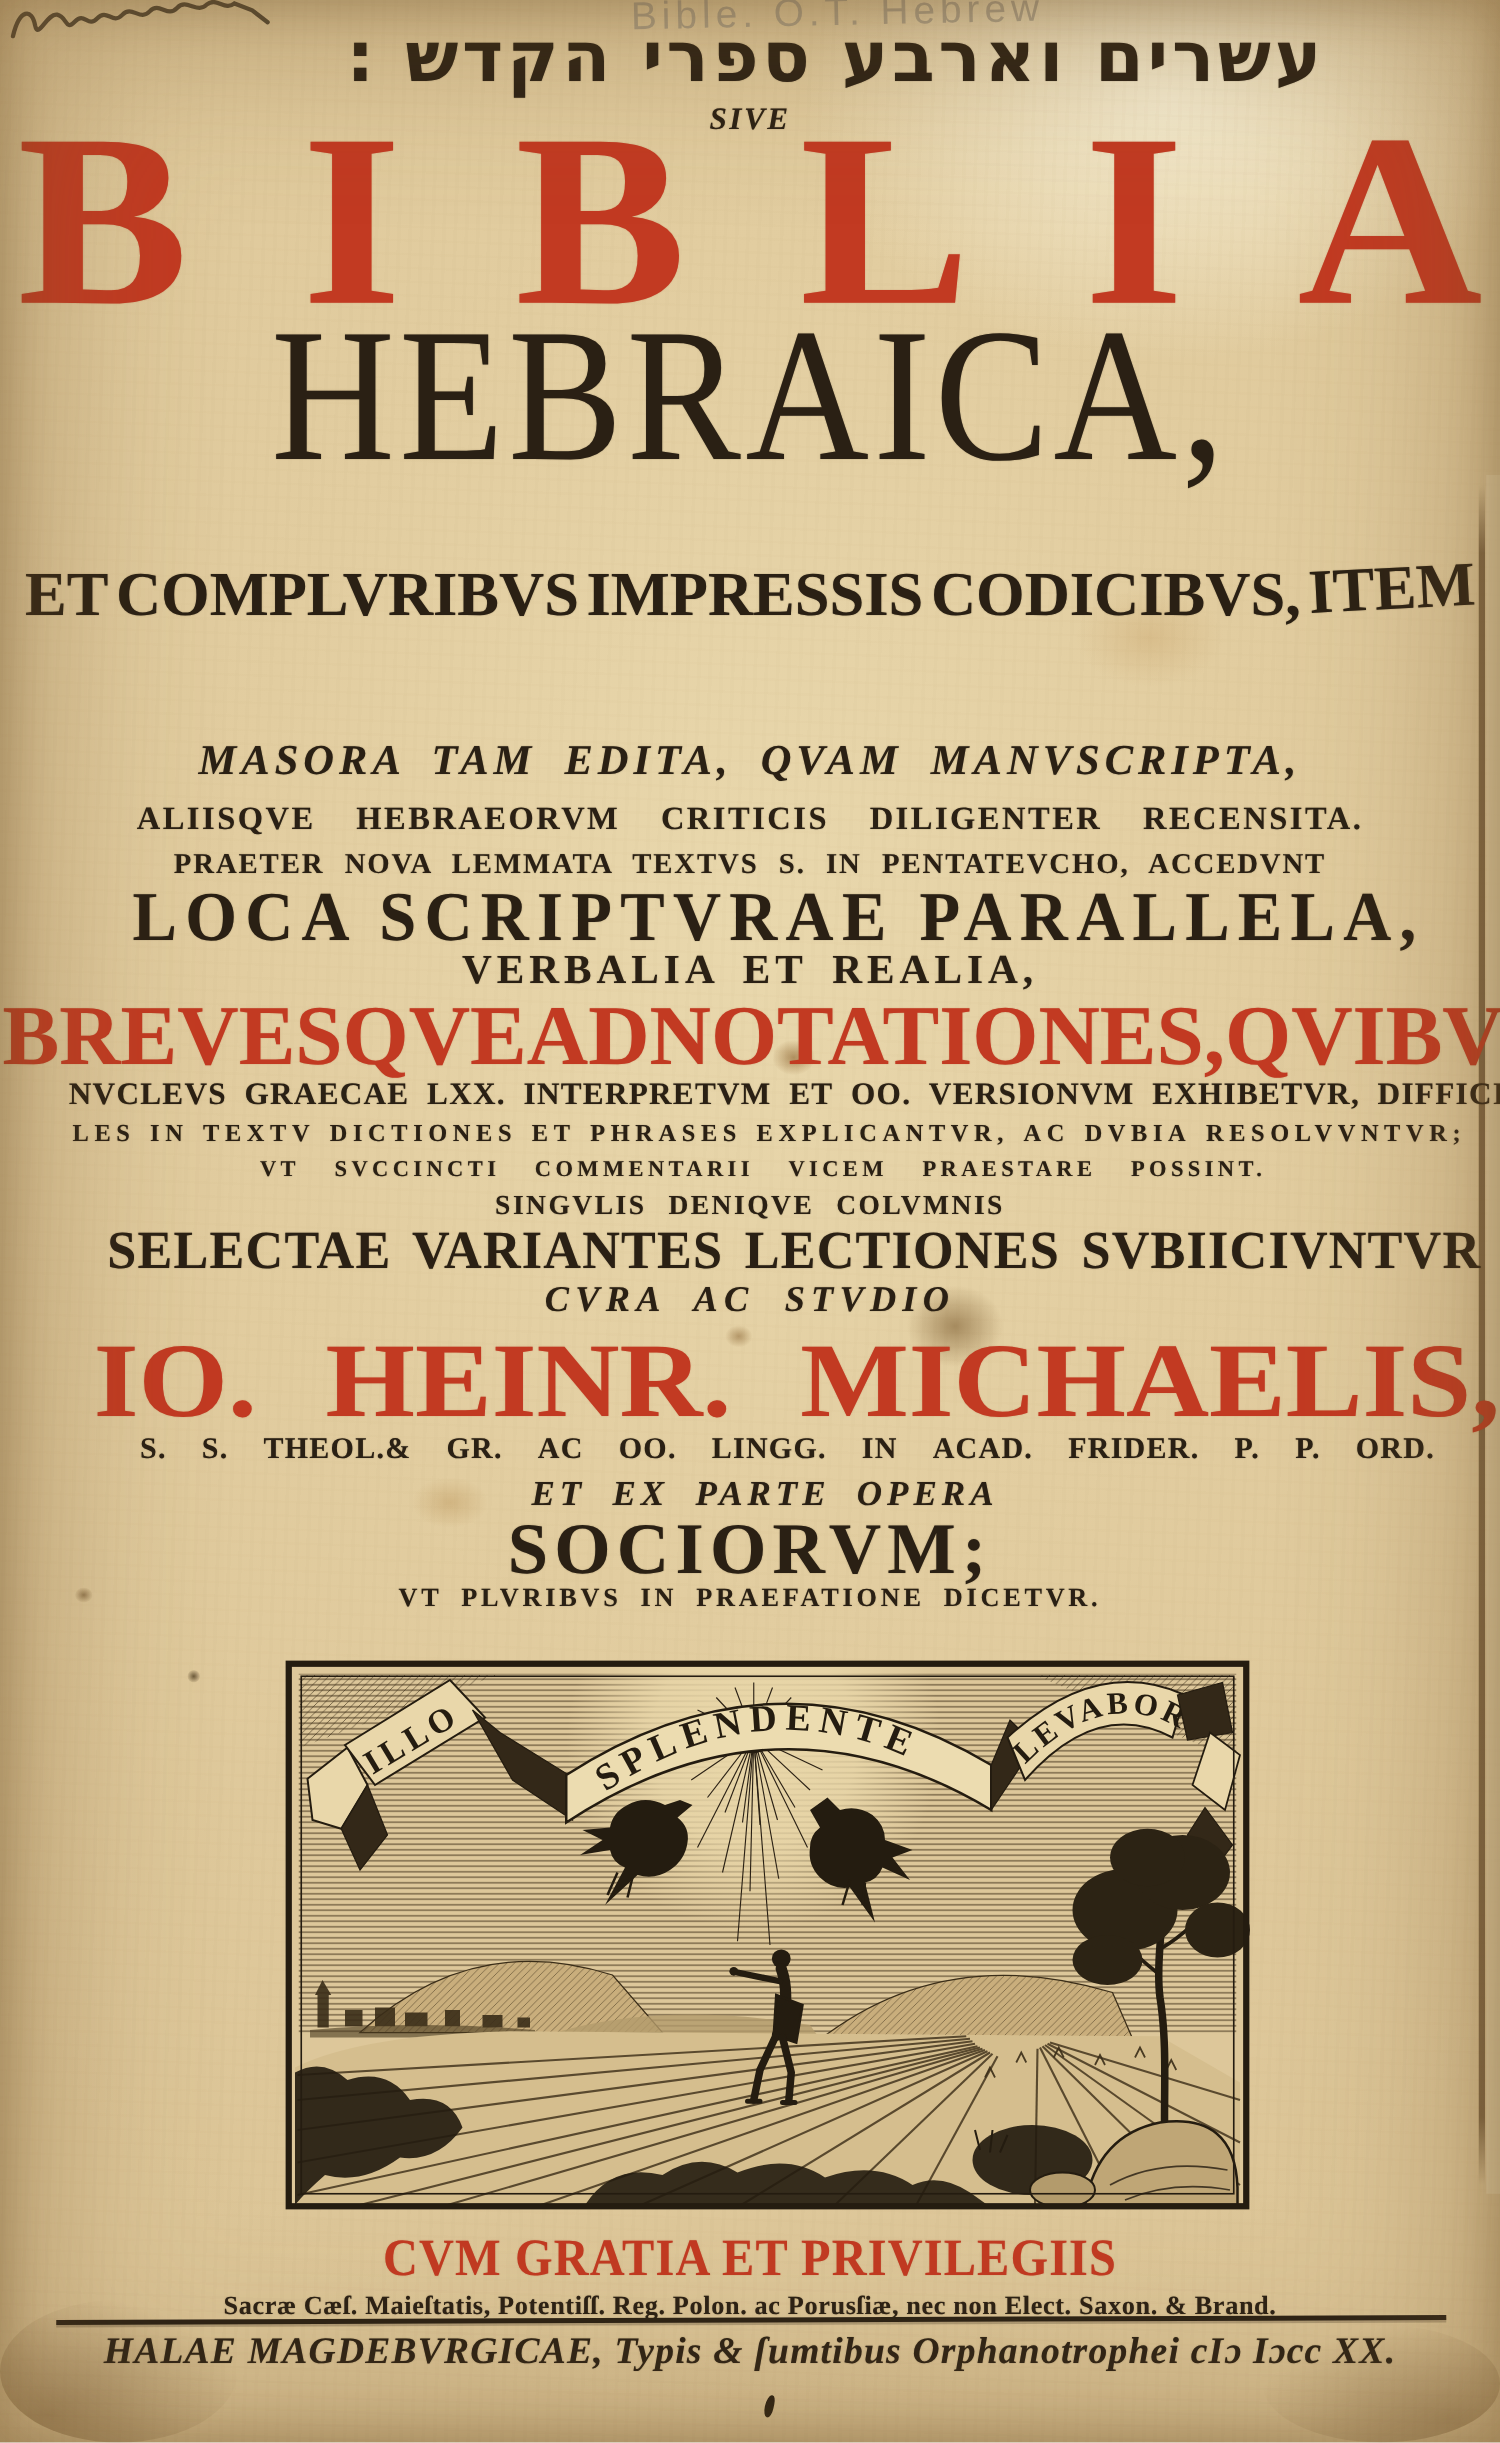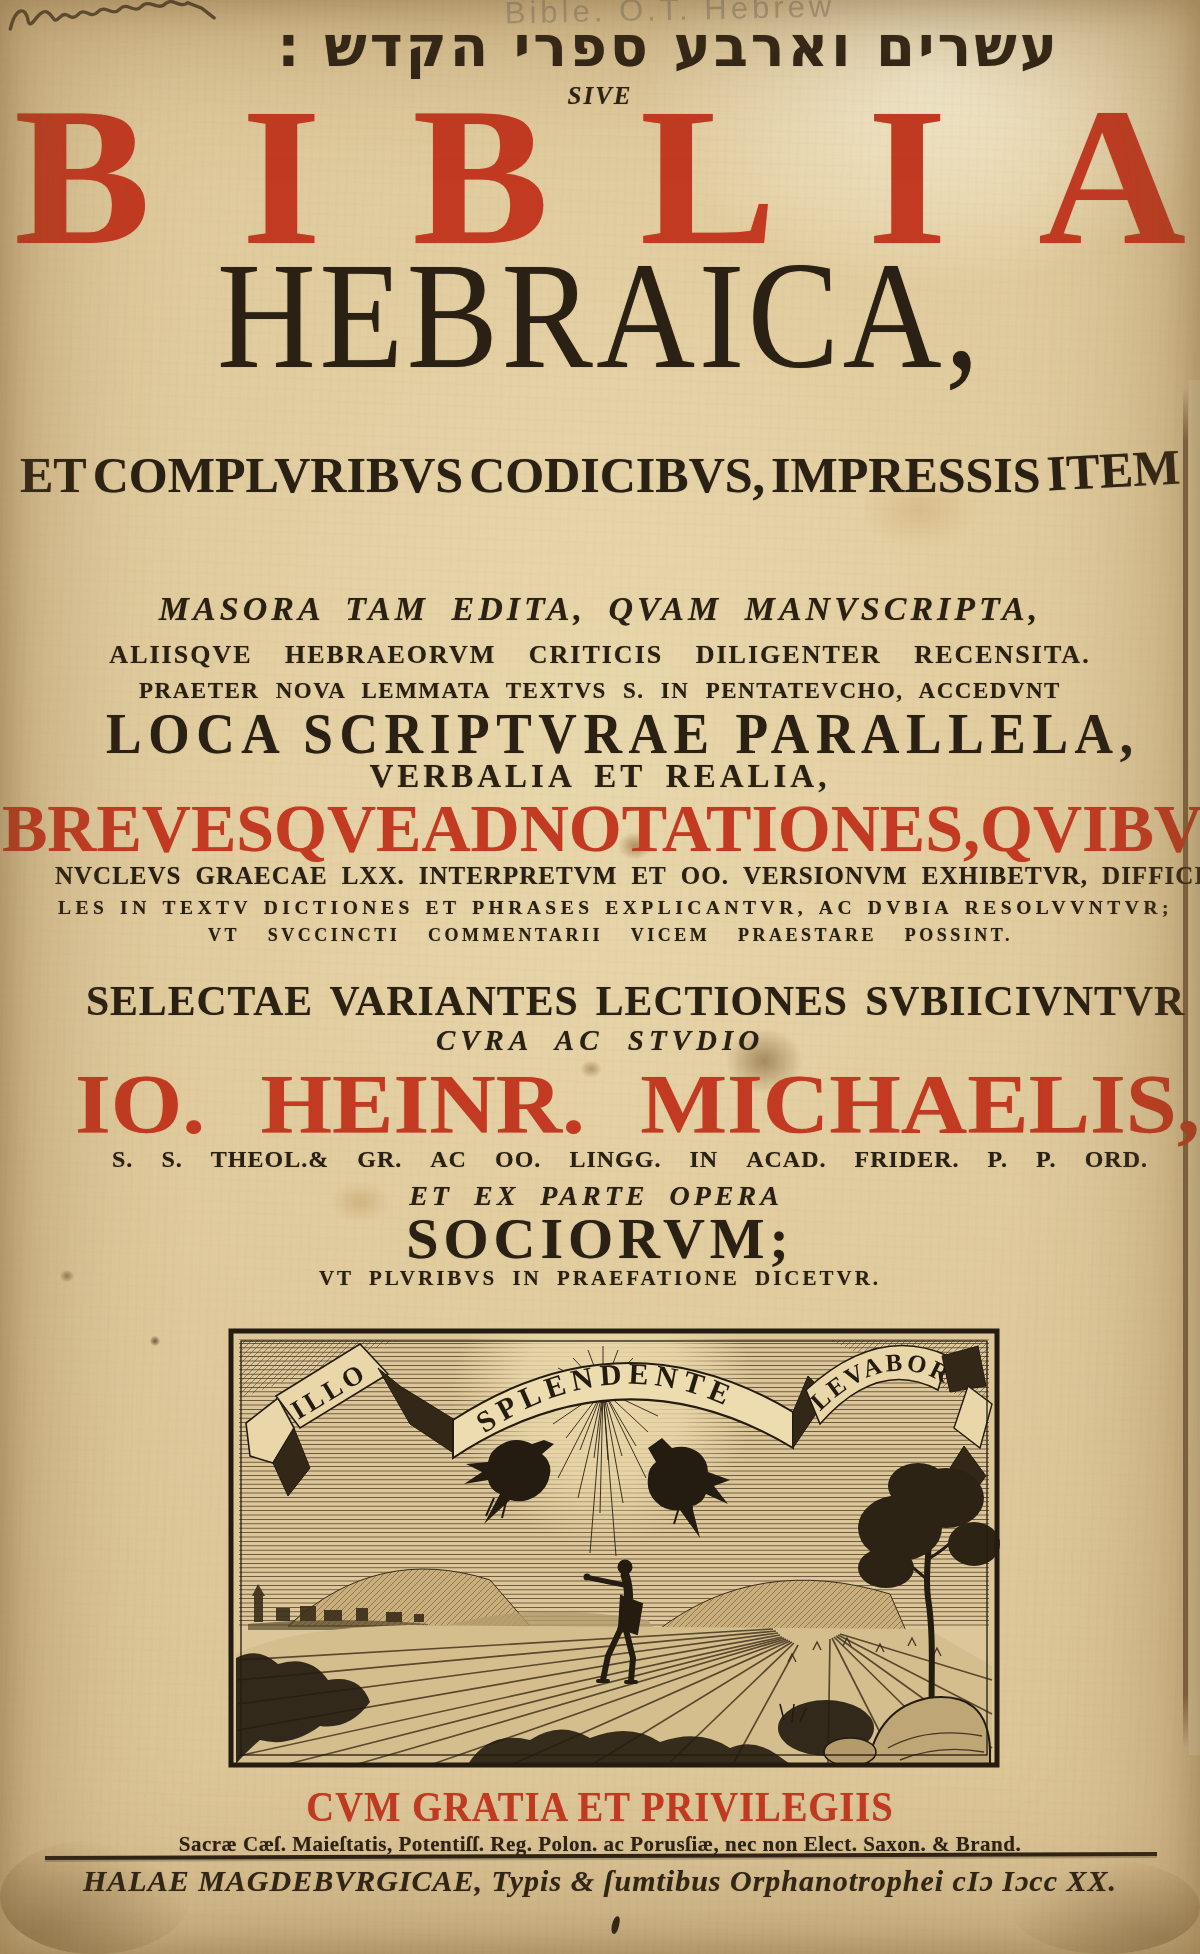--- a/index.html
+++ b/index.html
@@ -64,22 +64,22 @@
       <span>I</span>
       <span>A</span>
     </div>
 
   <div class="line center" style="left:100px;top:240px;width:1000px;font-size:152px;line-height:1;letter-spacing:4px;transform:scaleX(.90);transform-origin:center;">HEBRAICA,</div>
 
 
   <div class="line tilt-last" data-spread="words" style="left:20px;top:450px;width:1160px;font-size:50px;line-height:1;font-weight:600;">
       <span>ET</span>
       <span>COMPLVRIBVS</span>
+      <span>IMPRESSIS</span>
       <span>CODICIBVS,</span>
-      <span>IMPRESSIS</span>
       <span>ITEM</span>
     </div>
 
   <div class="line italic center" style="left:60px;top:590px;width:1080px;font-size:34px;letter-spacing:4px;word-spacing:10px;font-weight:600;text-align:center;">MASORA TAM EDITA, QVAM MANVSCRIPTA,</div>
 
   <div class="line center" style="left:40px;top:640px;width:1120px;font-size:26px;letter-spacing:2px;word-spacing:24px;font-weight:600;">ALIISQVE HEBRAEORVM CRITICIS DILIGENTER RECENSITA.</div>
 
   <div class="line center" style="left:60px;top:678px;width:1080px;font-size:23px;letter-spacing:1.5px;word-spacing:9px;font-weight:600;">PRAETER NOVA LEMMATA TEXTVS S. IN PENTATEVCHO, ACCEDVNT</div>
 
   <div class="line center" style="left:80px;top:706px;width:1040px;font-size:56px;line-height:1;letter-spacing:7px;font-weight:600;transform:scaleX(.95);">LOCA SCRIPTVRAE PARALLELA,</div>
@@ -119,20 +119,21 @@
 
   <div class="line" data-spread="words" style="left:208px;top:925px;width:805px;font-size:18px;letter-spacing:3.5px;font-weight:600;">
       <span>VT</span>
       <span>SVCCINCTI</span>
       <span>COMMENTARII</span>
       <span>VICEM</span>
       <span>PRAESTARE</span>
       <span>POSSINT.</span>
     </div>
 
+  <div class="line center" style="left:340px;top:951px;width:520px;font-size:22px;letter-spacing:2px;word-spacing:10px;font-weight:600;">SINGVLIS DENIQVE COLVMNIS</div>
 
   <div class="line center" style="left:70px;top:979px;width:1060px;font-size:43px;line-height:1;letter-spacing:1px;word-spacing:6px;font-weight:600;transform:scaleX(.97);">SELECTAE VARIANTES LECTIONES SVBIICIVNTVR</div>
 
   <div class="line italic center" style="left:400px;top:1024px;width:400px;font-size:29px;letter-spacing:5px;word-spacing:12px;font-weight:600;">CVRA AC STVDIO</div>
 
   <div class="line red" data-spread="words" style="left:75px;top:1058px;width:1125px;font-size:92px;line-height:1;font-weight:bold;transform:scaleY(.92);">
       <span>IO.</span>
       <span>HEINR.</span>
       <span>MICHAELIS,</span>
     </div>
@@ -146,21 +147,21 @@
       <span>OO.</span>
       <span>LINGG.</span>
       <span>IN</span>
       <span>ACAD.</span>
       <span>FRIDER.</span>
       <span>P.</span>
       <span>P.</span>
       <span>ORD.</span>
     </div>
 
-  <div class="line italic center" style="left:396px;top:1180px;width:400px;font-size:28px;letter-spacing:4px;word-spacing:10px;font-weight:600;">ET EX PARTE OPERA</div>
+  <div class="line italic center" style="left:412px;top:1180px;width:400px;font-size:28px;letter-spacing:4px;word-spacing:10px;font-weight:600;">ET EX PARTE OPERA</div>
 
   <div class="line center" style="left:400px;top:1210px;width:400px;font-size:58px;line-height:1;letter-spacing:5px;font-weight:600;">SOCIORVM;</div>
 
   <div class="line center" style="left:250px;top:1266px;width:700px;font-size:21px;letter-spacing:3px;word-spacing:7px;font-weight:bold;">VT PLVRIBVS IN PRAEFATIONE DICETVR.</div>
 
   <svg style="position:absolute;left:228px;top:1328px;" width="772" height="440" viewBox="0 0 772 440">
     <defs>
       <pattern id="hl" width="9" height="4.4" patternUnits="userSpaceOnUse">
         <line x1="0" y1="2.2" x2="9" y2="2.2" stroke="#4a3a22" stroke-width="0.8"></line>
       </pattern>

